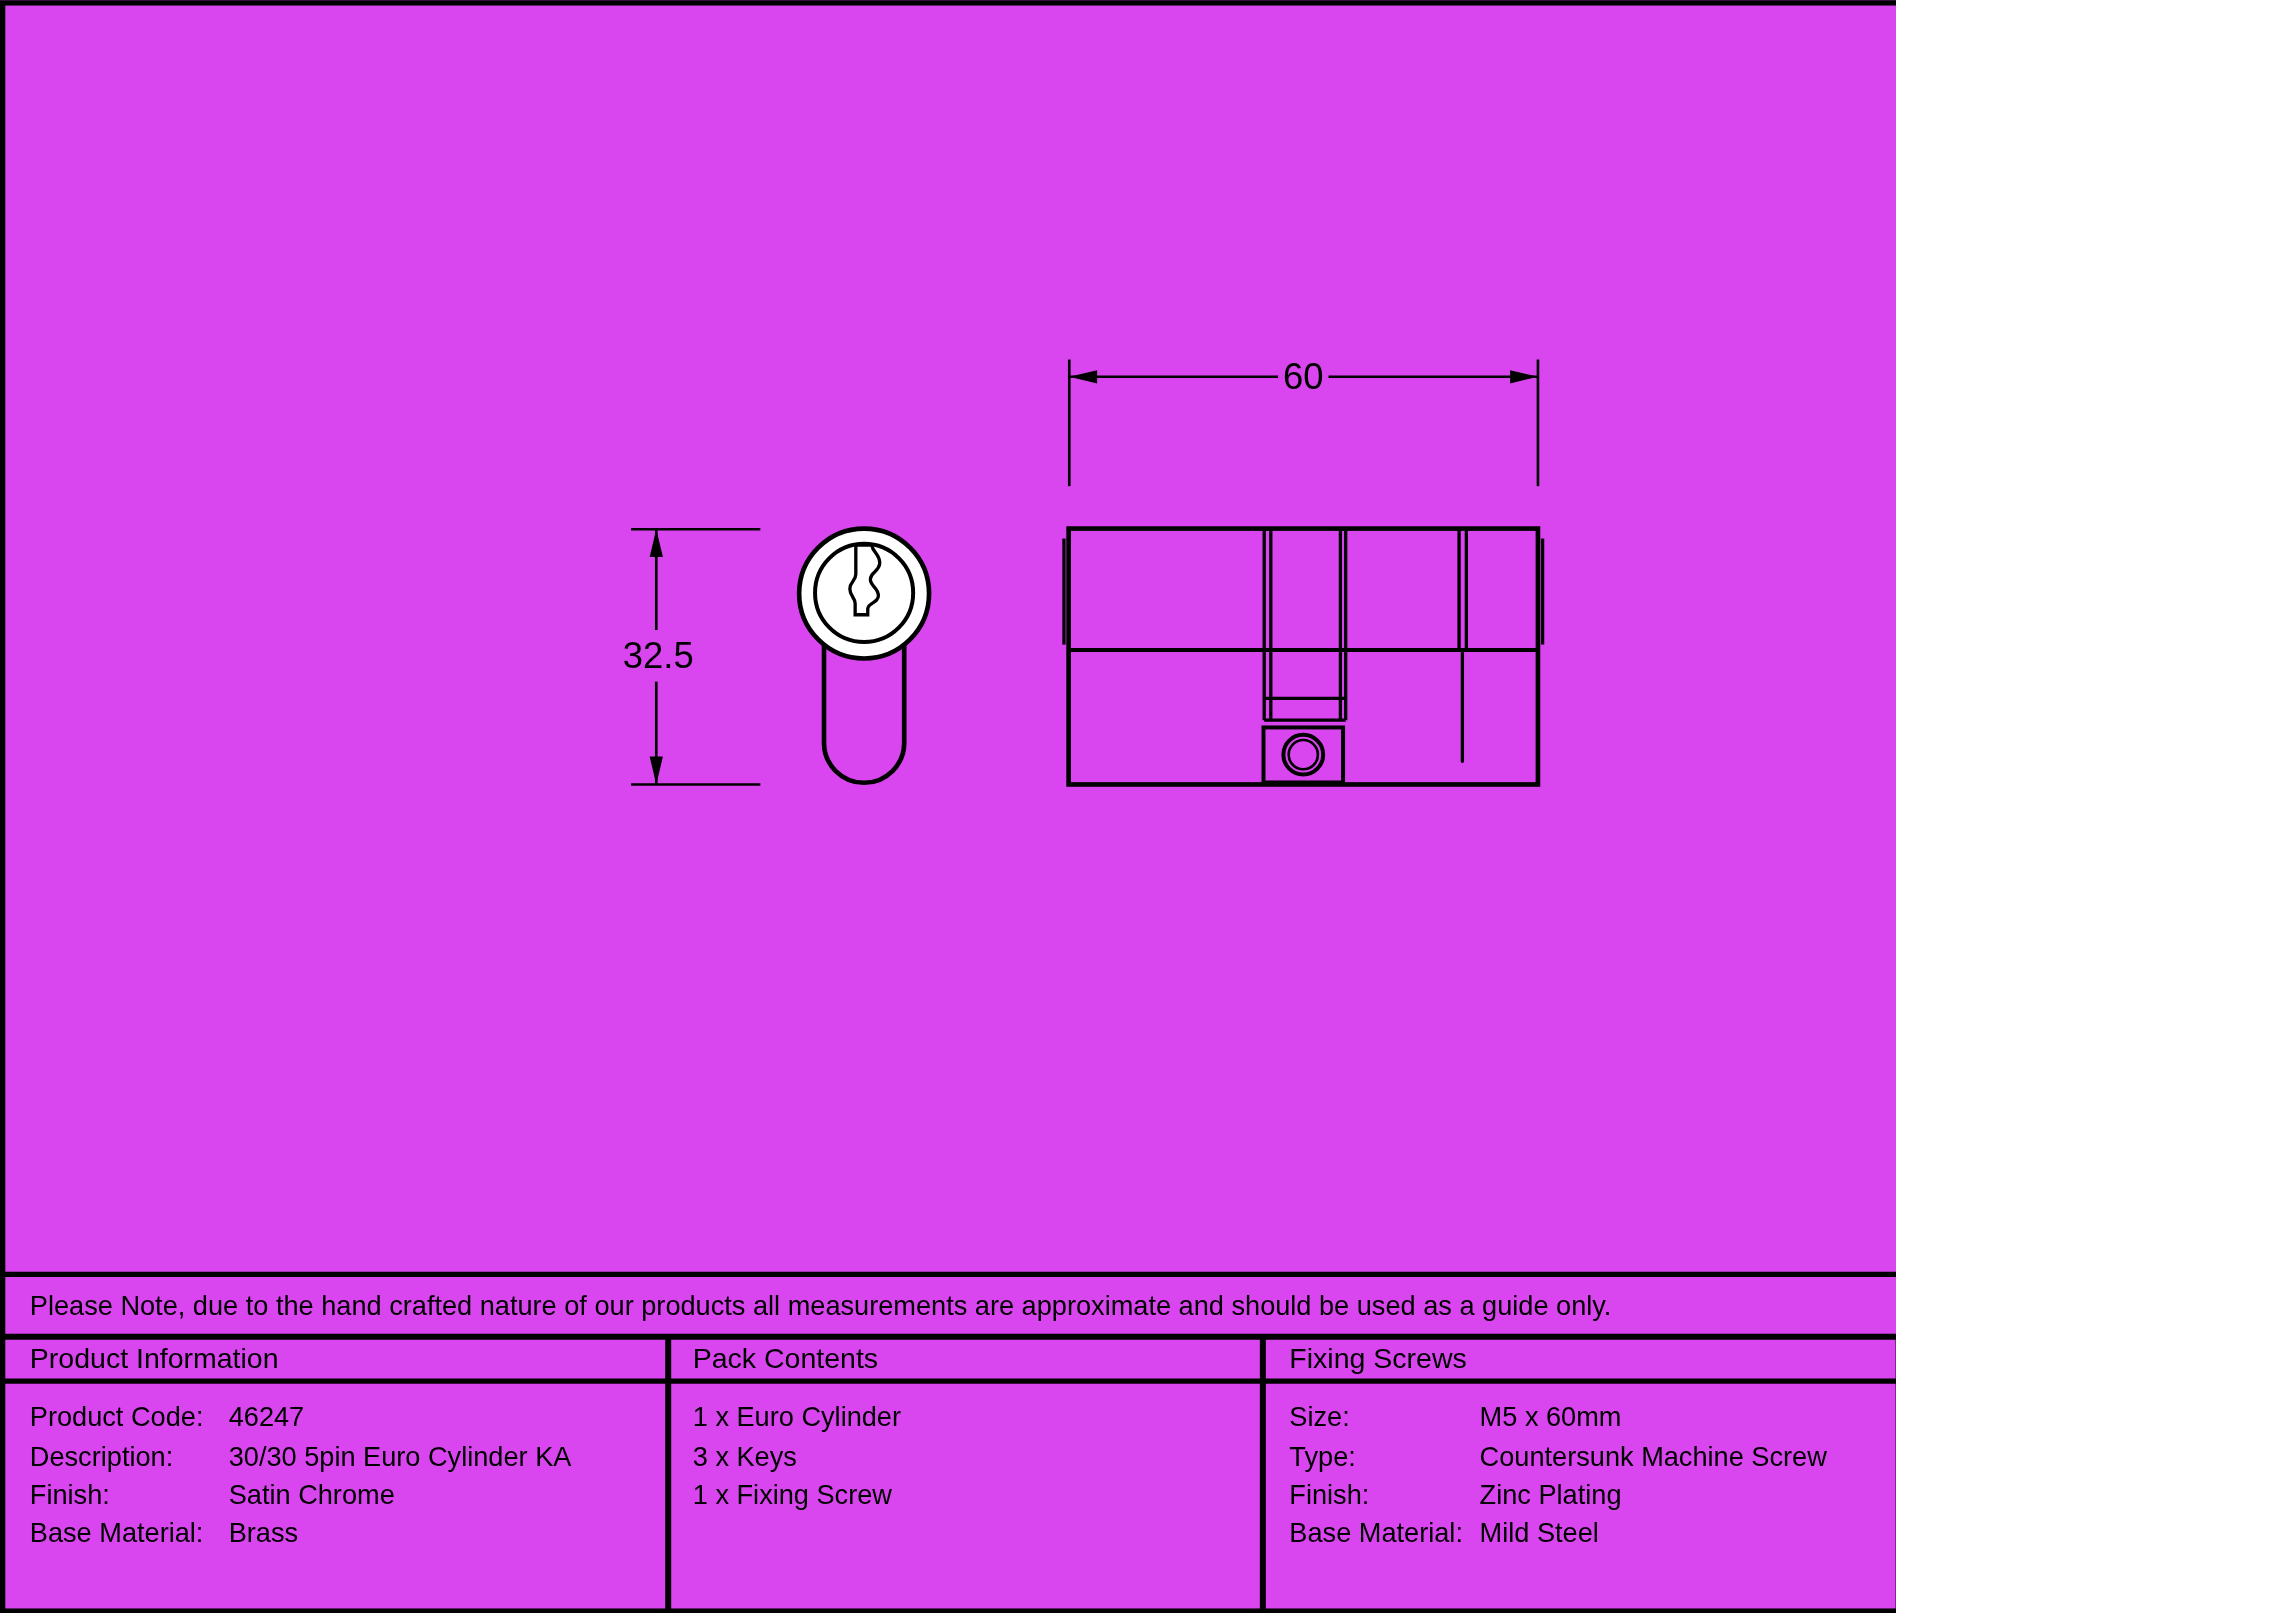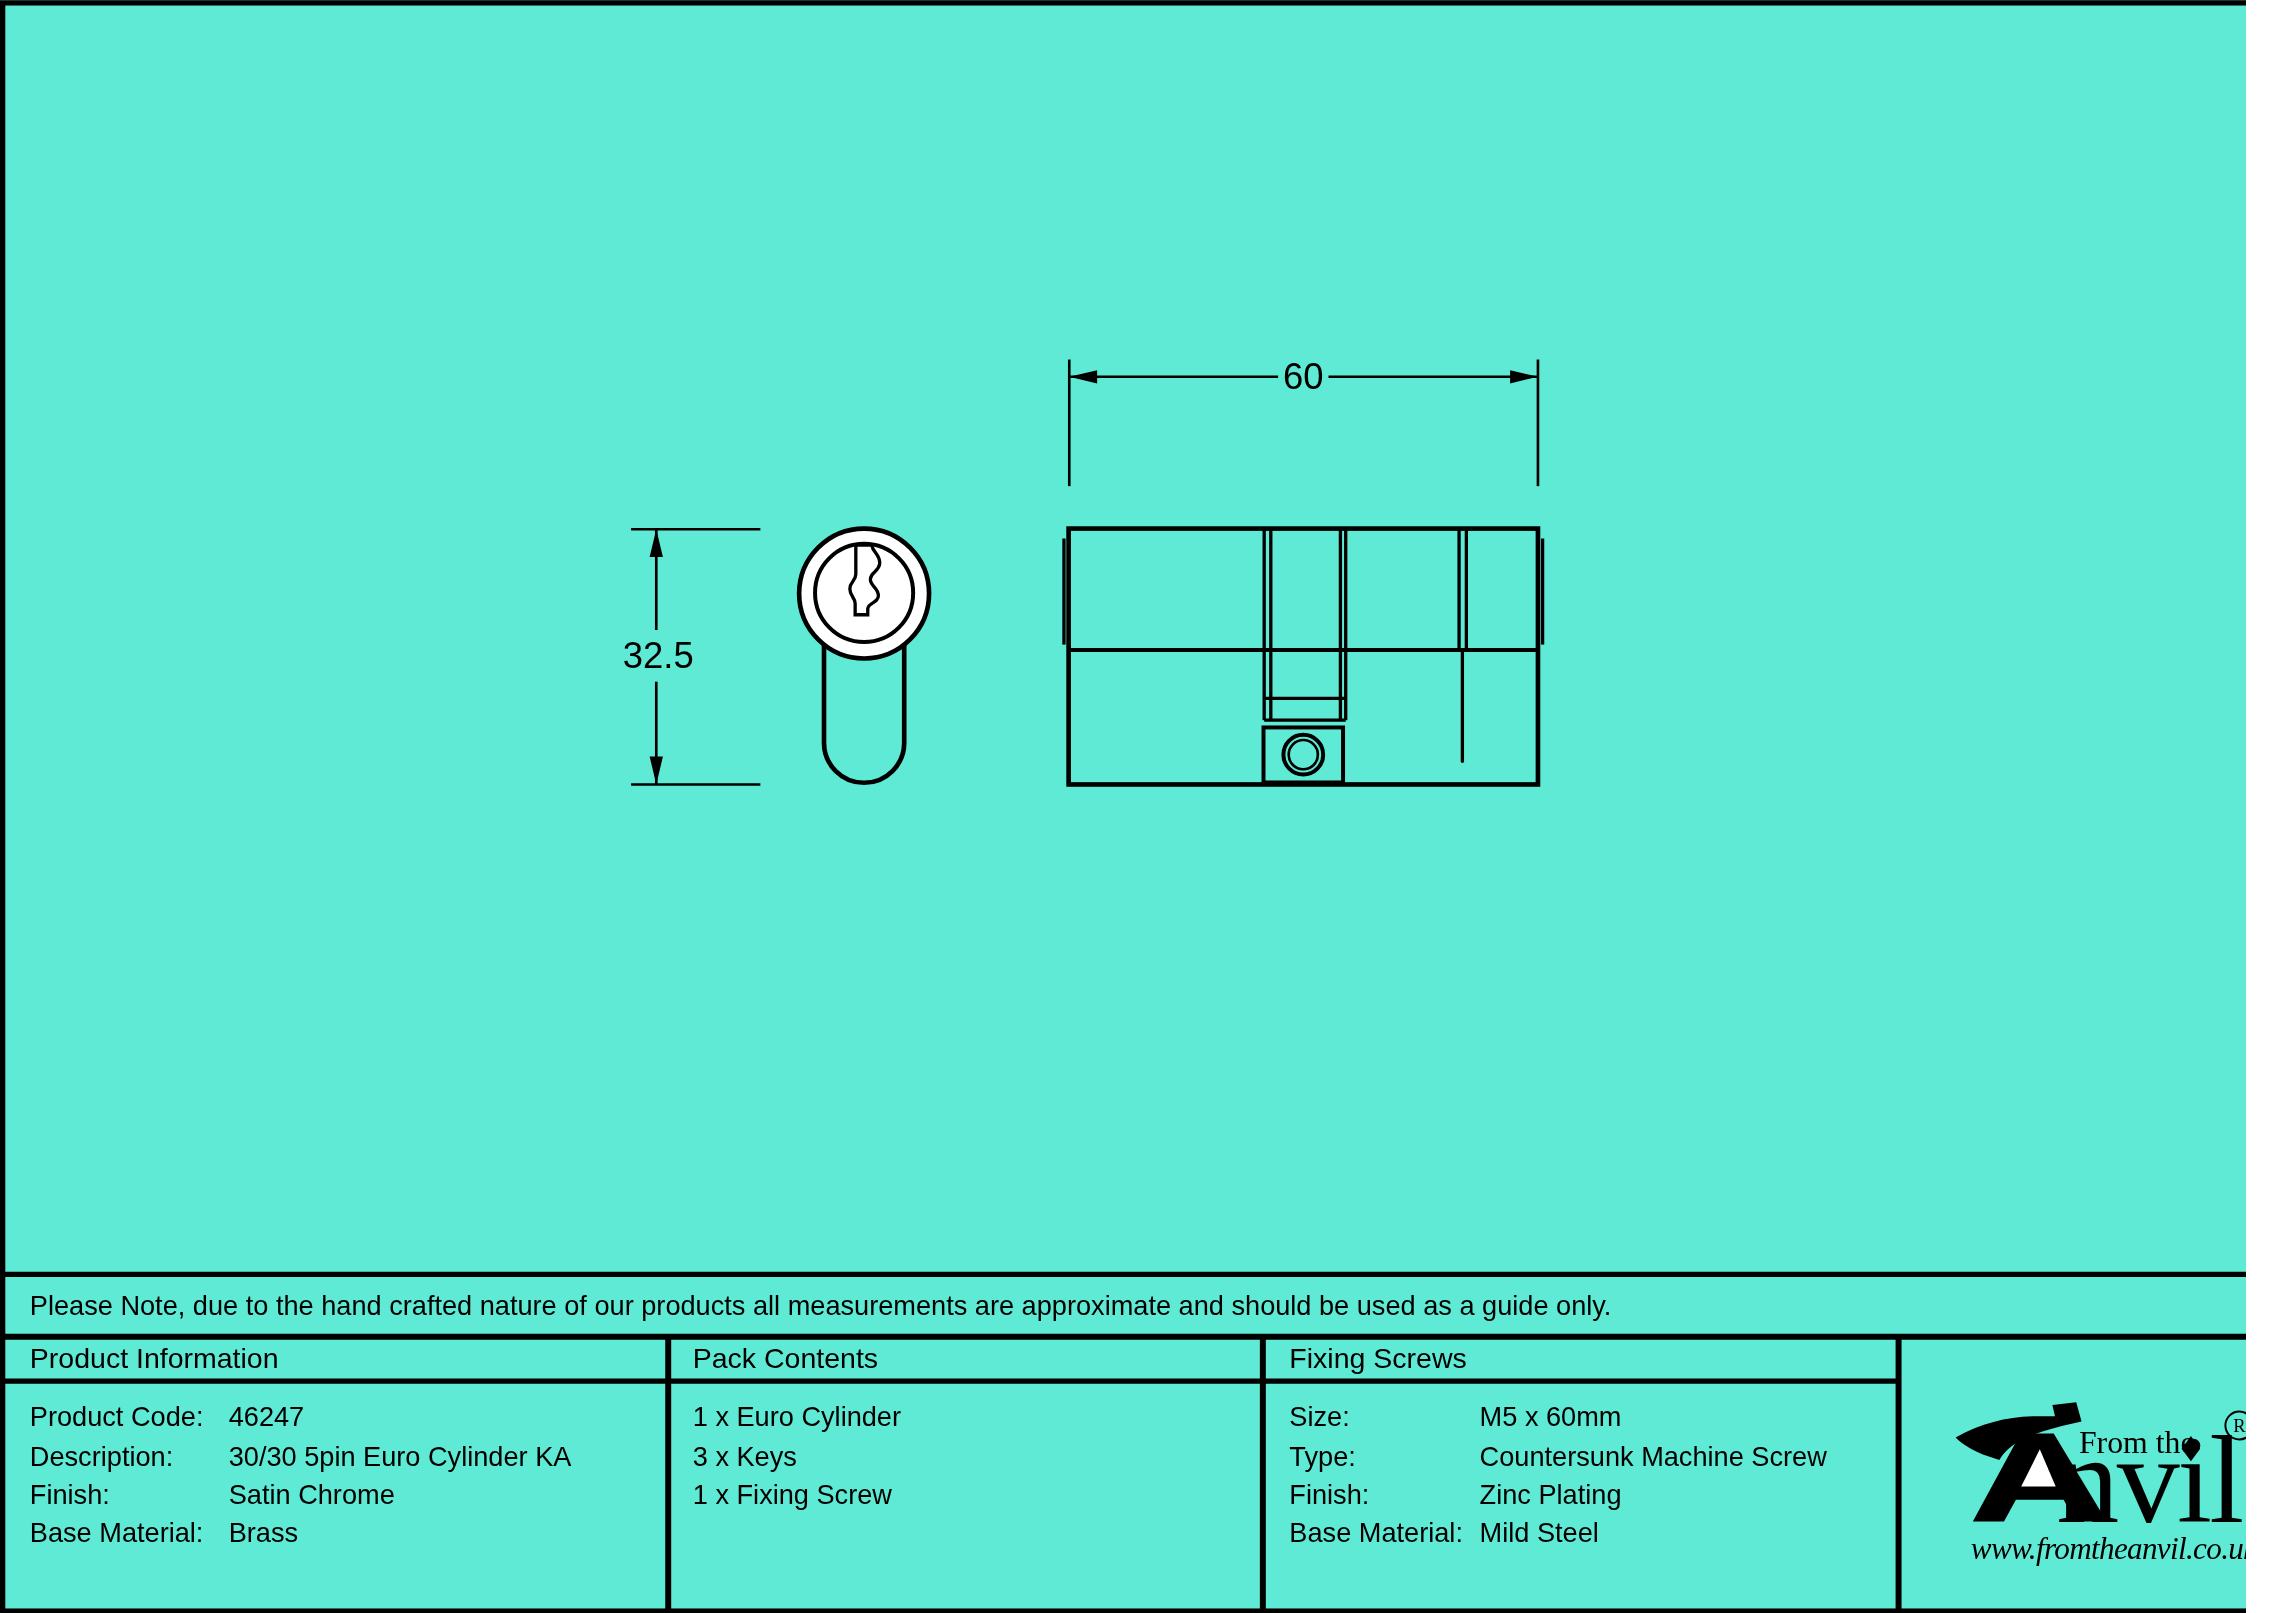--- a/index.html
+++ b/index.html
@@ -1,16 +1,16 @@
 <!DOCTYPE html>
 <html style="font-size:10.6px"><head>
 <meta charset="utf-8">
 <style>
   html,body{margin:0;padding:0;background:#fff;}
-  .page{position:relative;width:2246px;height:1614px;background:#5eead4;overflow:hidden;
+  .page{position:relative;width:1896px;height:1614px;background:#d946ef;overflow:hidden;
         font-family:"Liberation Sans", sans-serif;}
   svg{position:absolute;left:0;top:0;}
   .lineart{fill:none;stroke:#000000;}
   text{fill:#000000;}
   .ui-text{font-family:"Liberation Sans", sans-serif;font-size:41px;}
   .hdr-text{font-family:"Liberation Sans", sans-serif;font-size:43px;}
   .dim-text{font-family:"Liberation Sans", sans-serif;font-size:55px;}
   .logo-serif{font-family:"Liberation Serif", serif;}
 </style>
 </head>

